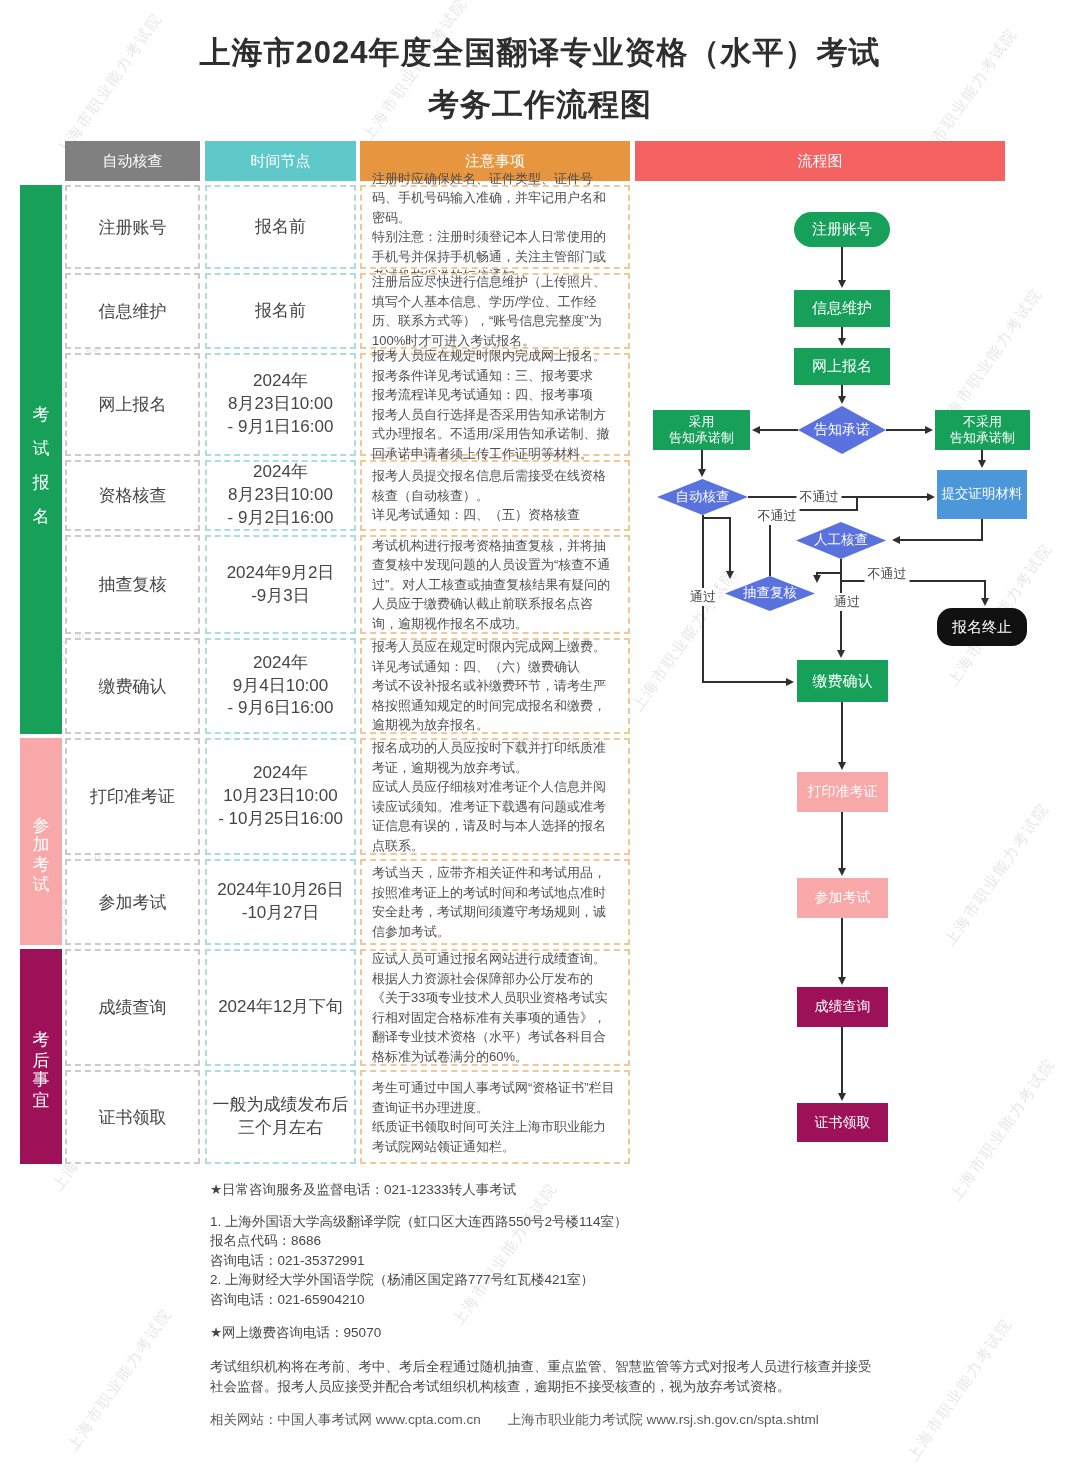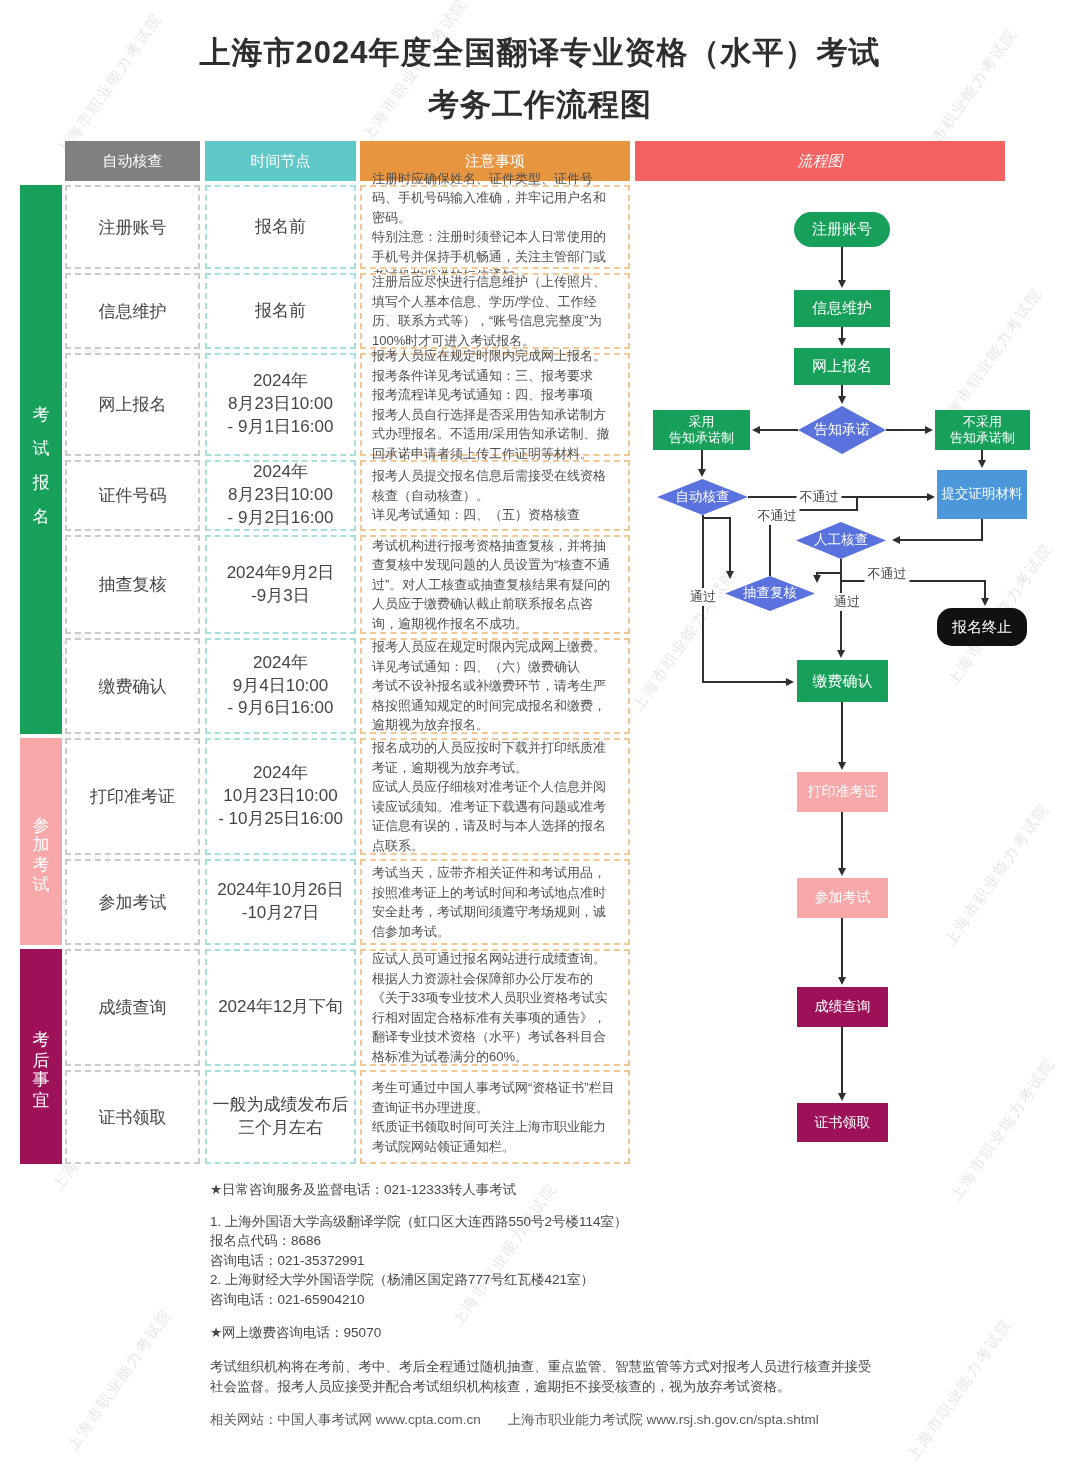--- a/index.html
+++ b/index.html
@@ -9,21 +9,21 @@
   }
   .wm{
     position:absolute;transform:rotate(-55deg);color:#8f8f8f;opacity:.22;
     font-size:15px;white-space:nowrap;pointer-events:none;letter-spacing:2px;
   }
   .title{position:absolute;left:0;width:100%;text-align:center;font-weight:600;color:#2e2e2e;font-size:31px;letter-spacing:1px;}
   .hdr{position:absolute;top:141px;height:40px;display:flex;align-items:center;justify-content:center;color:#fff;font-size:15px;box-sizing:border-box;}
   .hdr-stage{left:65px;width:135px;background:#808080;}
   .hdr-time{left:205px;width:151px;background:#5fc9c9;}
   .hdr-note{left:360px;width:270px;background:#e8953f;text-align:center;}
-  .hdr-flow{left:635px;width:370px;background:#f56262;font-style:italic;}
+  .hdr-flow{left:635px;width:370px;background:#f56262;}
   .rail{
     position:absolute;left:20px;width:42px;color:#fff;font-size:17px;
     display:flex;align-items:center;justify-content:center;
     writing-mode:vertical-rl;text-orientation:upright;box-sizing:border-box;
   }
   .rail-green{background:#16a05a;letter-spacing:34px;}
   .rail-pink{background:#f8a8a8;letter-spacing:20px;}
   .rail-magenta{background:#9c1157;letter-spacing:20px;}
   .cell{position:absolute;box-sizing:border-box;display:flex;align-items:center;justify-content:center;text-align:center;background:#fff;}
   .stage{left:65px;width:135px;border:2px dashed #cbcbcb;font-size:17px;color:#454545;}
@@ -98,21 +98,21 @@
 
   <div class="cell stage" style="top:353px;height:103px">网上报名</div>
   <div class="cell time" style="top:353px;height:103px">2024年
 8月23日10:00
 - 9月1日16:00</div>
   <div class="cell note" style="top:353px;height:103px">报考人员应在规定时限内完成网上报名。
 报考条件详见考试通知：三、报考要求
 报考流程详见考试通知：四、报考事项
 报考人员自行选择是否采用告知承诺制方式办理报名。不适用/采用告知承诺制、撤回承诺申请者须上传工作证明等材料。</div>
 
-  <div class="cell stage" style="top:460px;height:71px">证件号码</div>
+  <div class="cell stage" style="top:460px;height:71px">资格核查</div>
   <div class="cell time" style="top:460px;height:71px">2024年
 8月23日10:00
 - 9月2日16:00</div>
   <div class="cell note" style="top:460px;height:71px">报考人员提交报名信息后需接受在线资格核查（自动核查）。
 详见考试通知：四、（五）资格核查</div>
 
   <div class="cell stage" style="top:535px;height:99px">抽查复核</div>
   <div class="cell time" style="top:535px;height:99px">2024年9月2日
 -9月3日</div>
   <div class="cell note" style="top:535px;height:99px">考试机构进行报考资格抽查复核，并将抽查复核中发现问题的人员设置为“核查不通过”。对人工核查或抽查复核结果有疑问的人员应于缴费确认截止前联系报名点咨询，逾期视作报名不成功。</div>

